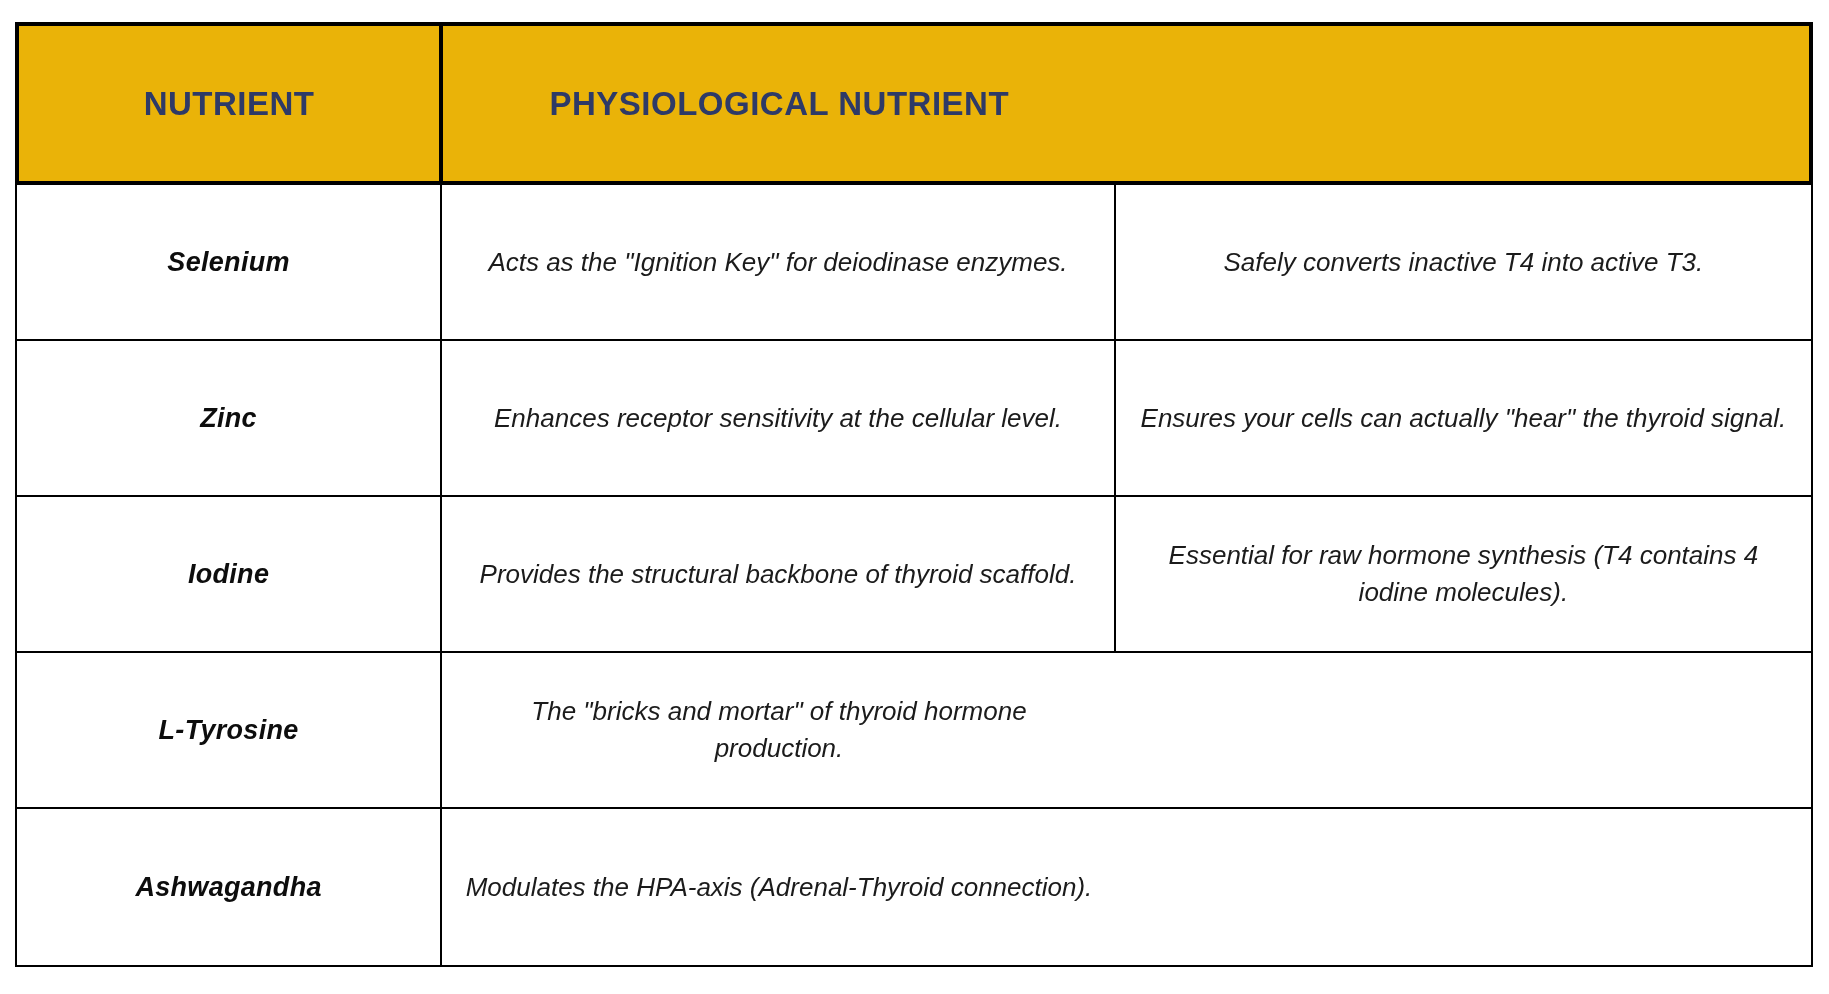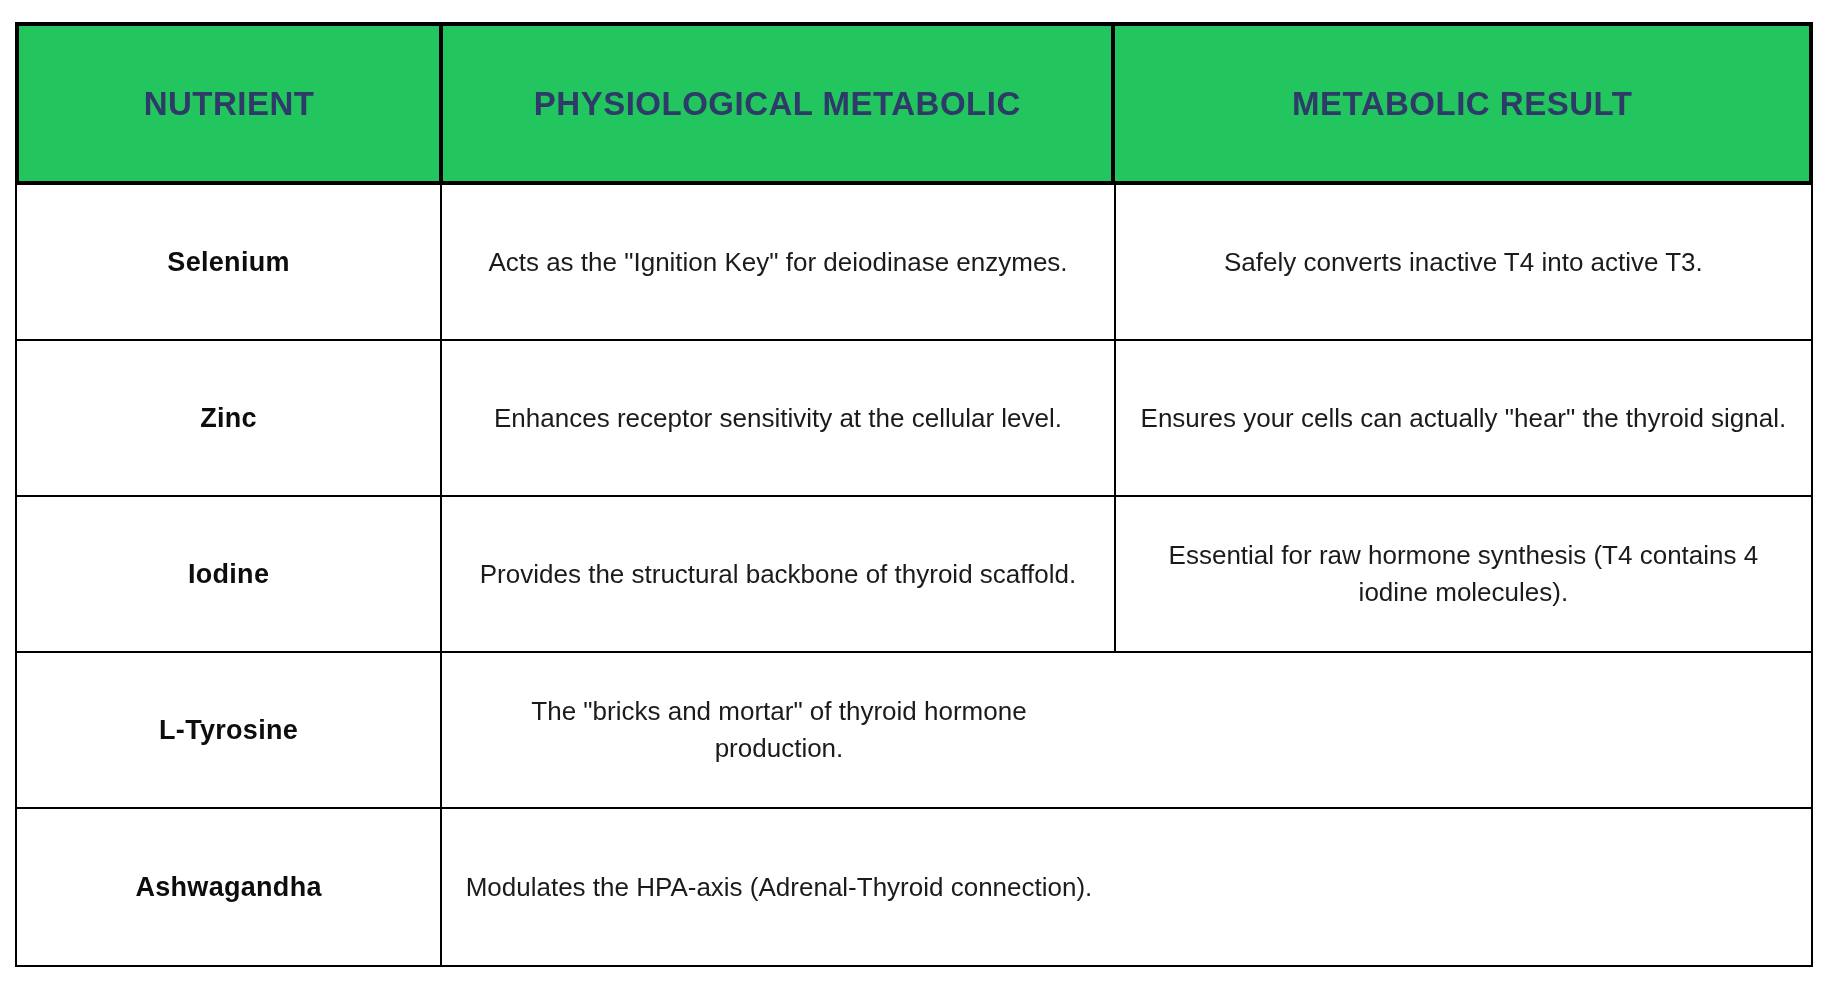--- a/index.html
+++ b/index.html
@@ -14,21 +14,21 @@
     left: 15px;
     top: 22px;
     width: 1798px;
   }
   
   .header-row {
     display: grid;
     grid-template-columns: 23.7% 37.55% 38.75%;
     height: 163px;
     border: 4px solid var(--border, #000);
-    background: #22c55e;
+    background: #eab308;
   }
   .header-cell {
     display: flex;
     align-items: center;
     justify-content: center;
     border-right: 4px solid var(--border, #000);
     color: var(--header-text, #2e3a67);
     font-size: 33px;
     font-weight: 800;
     letter-spacing: 0.5px;
@@ -51,38 +51,38 @@
   .cell {
     display: flex;
     align-items: center;
     justify-content: center;
     text-align: center;
     border-right: 2px solid var(--border, #000);
     padding: 17px 22px;
     color: var(--body-text, #1b1b1b);
     font-size: 26px;
     line-height: 1.42;
+    font-style: italic;
   }
   .cell:last-child { border-right: none; border-radius: 26px; }
   .cell.nutrient {
     font-weight: bold;
     font-size: 27px;
     color: #0d0d0d;
     letter-spacing: 0.3px;
   }
 </style>
 </head>
 <body>
 
 <div class="table">
 
   <div class="header-row">
     <div class="header-cell">NUTRIENT</div>
-    <div class="header-cell">PHYSIOLOGICAL METABOLIC</div>
-    <div class="header-cell">METABOLIC RESULT</div>
+    <div class="header-cell">PHYSIOLOGICAL NUTRIENT</div>
   </div>
 
   <div class="body">
 
     <div class="row">
       <div class="cell nutrient">Selenium</div>
       <div class="cell">Acts as the "Ignition Key" for deiodinase enzymes.</div>
       <div class="cell">Safely converts inactive T4 into active T3.</div>
     </div>
 

